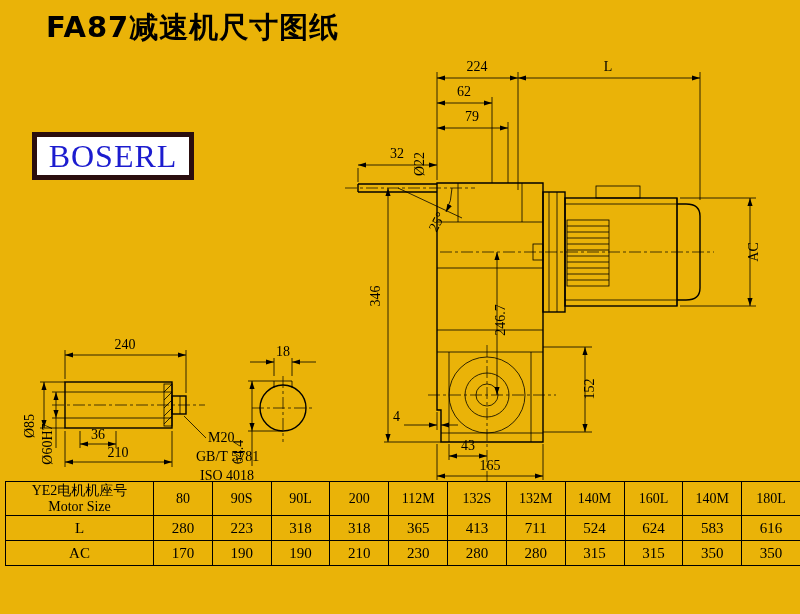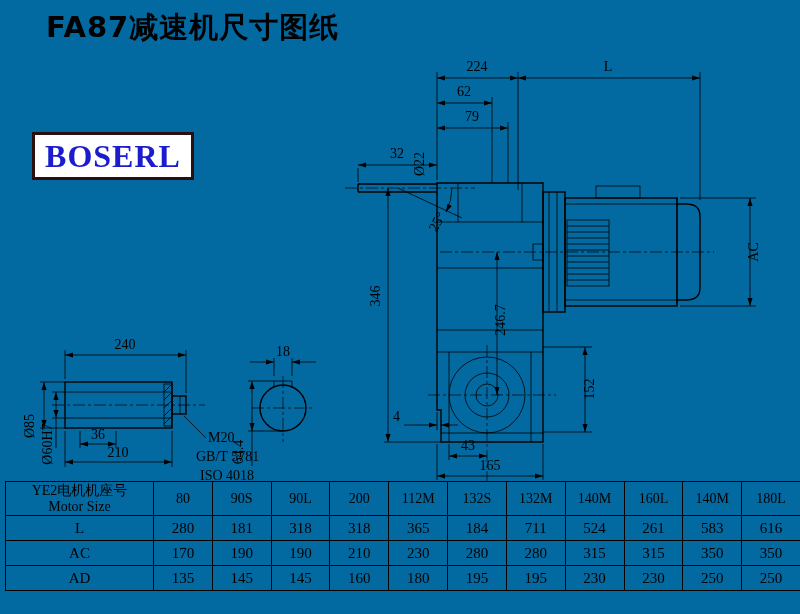--- a/index.html
+++ b/index.html
@@ -1,26 +1,26 @@
 <!DOCTYPE html>
 <html><head>
 <meta charset="utf-8">
 <style>
   * { margin:0; padding:0; box-sizing:border-box; }
   html,body { background:#fff; }
   body { width:800px; height:614px; position:relative; overflow:hidden;
          font-family:"Liberation Serif", serif; color:#000; }
-  .page { position:absolute; inset:0; width:800px; height:614px; background:#0369a1; }
+  .page { position:absolute; inset:0; width:800px; height:614px; background:#eab308; }
 
   .title { position:absolute; left:46px; top:8px; font-family:"DejaVu Sans", sans-serif;
            font-size:29px; font-weight:bold; letter-spacing:1px; color:#000; }
 
   .logo-box { position:absolute; left:32px; top:132px; width:162px; height:48px;
-              border:3px solid #f97316; background:#fff;
-              display:flex; align-items:center; justify-content:center;font-weight:bold; }
+              border:5px solid #f97316; background:#fff;
+              display:flex; align-items:center; justify-content:center; }
   .logo-box span { font-family:"Liberation Serif", serif; font-size:32px;
                    color:#1c1ccf; letter-spacing:1px; }
 
   svg.draw { position:absolute; left:0; top:0; }
   .ol  { stroke:#000; stroke-width:1.4; fill:none; }
   .tl  { stroke:#000; stroke-width:0.8; fill:none; }
   .cl  { stroke:#000; stroke-width:0.7; fill:none; stroke-dasharray:12 3 3 3; }
   .dm  { stroke:#000; stroke-width:0.8; fill:none; }
   .dtxt { font-family:"Liberation Serif", serif; font-size:14px; fill:#000; }
   .mid { text-anchor:middle; }
@@ -266,55 +266,41 @@
       <th class="hdr">132S</th>
       <th class="hdr">132M</th>
       <th class="hdr">140M</th>
       <th class="hdr">160L</th>
       <th class="hdr">140M</th>
       <th class="hdr">180L</th>
     </tr>
     <tr>
       <td>L</td>
       <td>280</td>
-      <td>181</td>
+      <td>223</td>
       <td>318</td>
       <td>318</td>
       <td>365</td>
-      <td>184</td>
+      <td>413</td>
       <td>711</td>
       <td>524</td>
-      <td>261</td>
+      <td>624</td>
       <td>583</td>
       <td>616</td>
     </tr>
     <tr>
       <td>AC</td>
       <td>170</td>
       <td>190</td>
       <td>190</td>
       <td>210</td>
       <td>230</td>
       <td>280</td>
       <td>280</td>
       <td>315</td>
       <td>315</td>
       <td>350</td>
       <td>350</td>
     </tr>
-    <tr>
-      <td>AD</td>
-      <td>135</td>
-      <td>145</td>
-      <td>145</td>
-      <td>160</td>
-      <td>180</td>
-      <td>195</td>
-      <td>195</td>
-      <td>230</td>
-      <td>230</td>
-      <td>250</td>
-      <td>250</td>
-    </tr>
   </tbody>
     </table>
 
 </div>
 
 </body></html>

